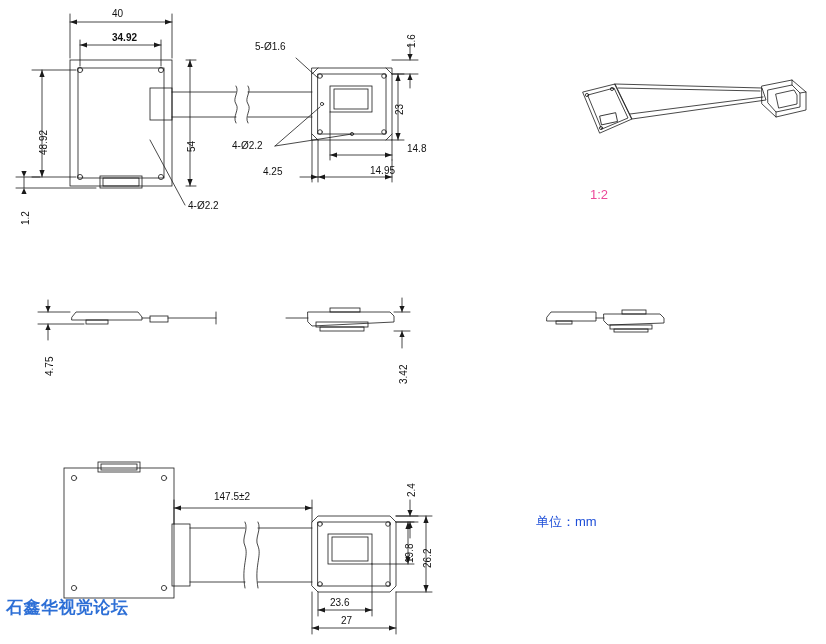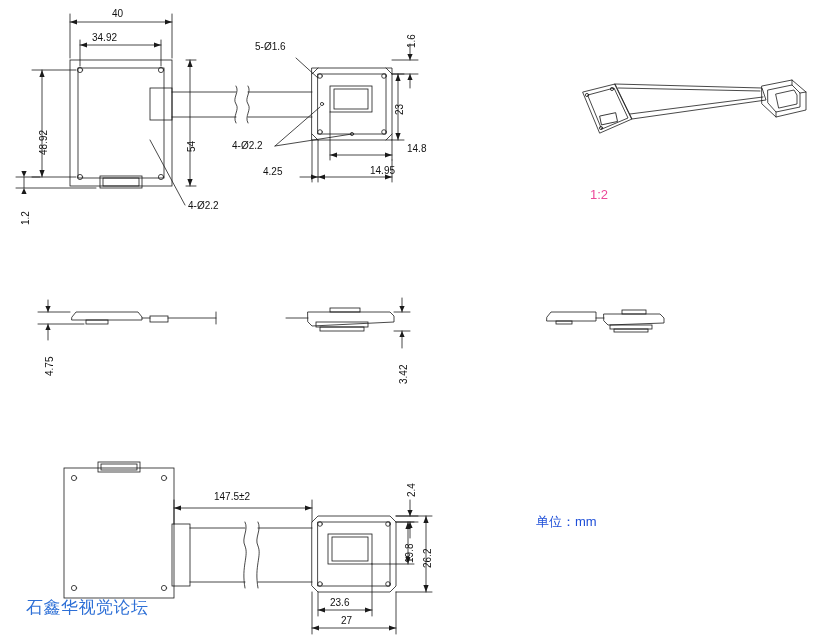--- a/index.html
+++ b/index.html
@@ -4,21 +4,21 @@
 <style>
   html,body{margin:0;padding:0;background:#ffffff;}
   body{width:826px;height:644px;position:relative;overflow:hidden;
        font-family:"Liberation Sans", sans-serif;color:#000;}
   #sheet{position:absolute;left:0;top:0;width:660px;height:644px;}
   svg.draw{position:absolute;left:0;top:0;width:826px;height:644px;overflow:visible;}
   .lbl{position:absolute;font-size:10px;line-height:11px;color:#111;white-space:nowrap;}
   .lbl.v{transform-origin:0 0;}
   .scale-lbl{position:absolute;font-size:13px;color:#ec4899;}
   .unit-lbl{position:absolute;font-size:13px;color:#1d4ed8;}
-  .wm{position:absolute;left:6px;font-weight:normal;font-size:17px;color:#2d6fd6;letter-spacing:0.5px;margin-left:20px;}
+  .wm{position:absolute;left:6px;font-weight:bold;font-size:17px;color:#2d6fd6;letter-spacing:0.5px;}
   .wm2{position:absolute;left:6px;font-weight:bold;font-size:17px;color:#2d6fd6;letter-spacing:0.5px;}
 </style>
 </head>
 <body>
 
 <div id="sheet">
 
   <svg class="draw" viewBox="0 0 826 644" xmlns="http://www.w3.org/2000/svg">
     <g fill="none" stroke="#1a1a1a" stroke-width="0.8" stroke-linecap="round">
 
@@ -302,21 +302,21 @@
         <line x1="312" y1="592" x2="312" y2="634"></line>
         <line x1="396" y1="592" x2="396" y2="634"></line>
         <line x1="312" y1="628" x2="396" y2="628"></line>
         <path d="M312 628 l7 -2.6 v5.2 z" fill="#1a1a1a" stroke="none"></path>
         <path d="M396 628 l-7 -2.6 v5.2 z" fill="#1a1a1a" stroke="none"></path>
       </g>
     </g>
   </svg>
 
   <div class="lbl" style="left:112px;top:8px;">40</div>
-  <div class="lbl" style="left:92px;top:32px;">34.92</div>
+  <div class="lbl" style="left:112px;top:32px;font-weight:bold;">34.92</div>
   <div class="lbl v" style="left:38px;top:155px;transform:rotate(-90deg);">48.92</div>
   <div class="lbl v" style="left:186px;top:152px;transform:rotate(-90deg);">54</div>
   <div class="lbl v" style="left:20px;top:225px;transform:rotate(-90deg);">1.2</div>
   <div class="lbl v" style="left:406px;top:48px;transform:rotate(-90deg);">1.6</div>
   <div class="lbl v" style="left:394px;top:115px;transform:rotate(-90deg);">23</div>
   <div class="lbl" style="left:372px;top:143px;margin-left:35px;">14.8</div>
   <div class="lbl" style="left:370px;top:165px;">14.95</div>
   <div class="lbl" style="left:263px;top:166px;">4.25</div>
 
   <div class="lbl" style="left:255px;top:41px;">5-Ø1.6</div>

